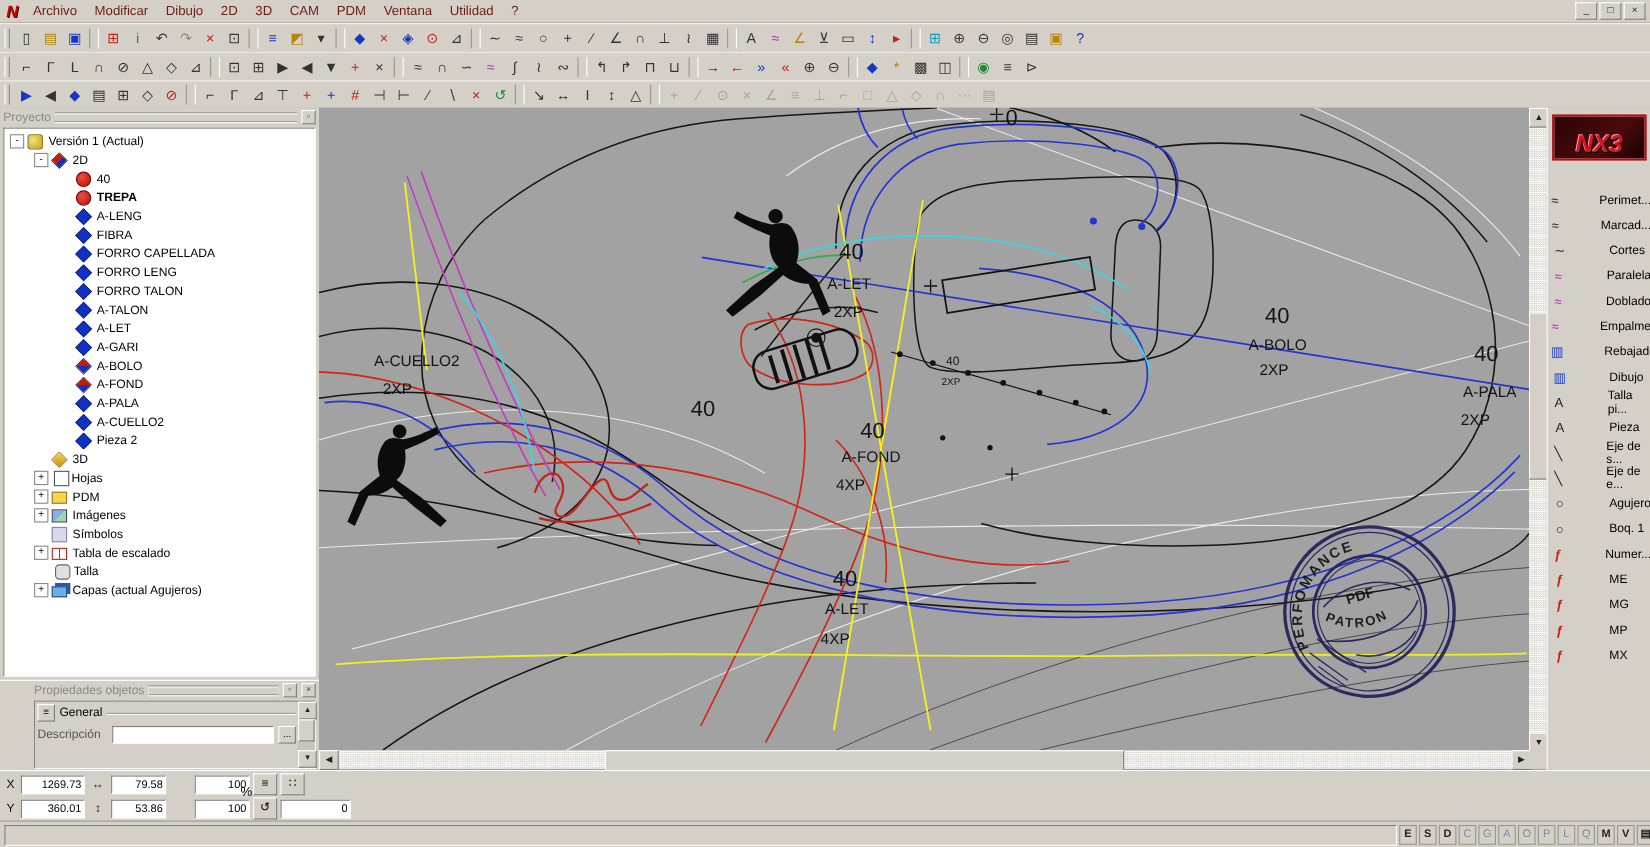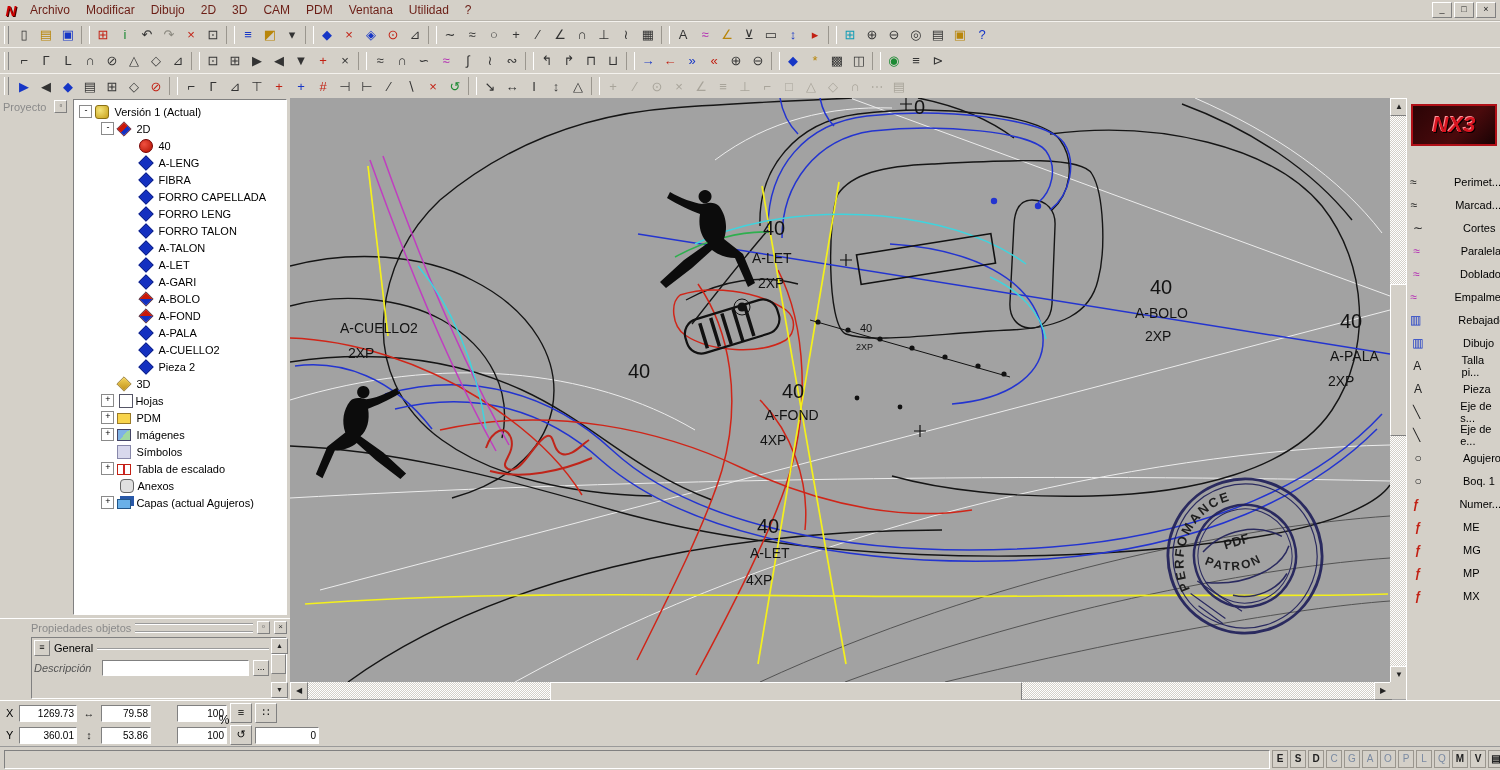--- a/index.html
+++ b/index.html
@@ -29,21 +29,21 @@
   .c-cyan{color:#0d9bb5;} .c-mag{color:#b32ab3;} .dim{color:#8a887f;} .dis{color:#a8a49a;}
 
   
   #leftcol{position:absolute;left:0;top:98px;width:290px;height:602px;background:#d4d0c8;
            border-right:1px solid #808080;}
   .ptitle{height:17px;display:flex;align-items:center;padding:0 3px;gap:4px;color:#8a8a8a;}
   .ptitle .ttext{font-size:11px;white-space:nowrap;}
   .dlines{flex:1;height:7px;border-top:1px solid #9a9a9a;border-bottom:1px solid #9a9a9a;
           box-shadow:0 1px 0 #fff, inset 0 1px 0 #fff;}
   .pbox{width:11px;height:11px;background:#d4d0c8;font-size:8px;line-height:9px;text-align:center;color:#333;}
-  #projpanel{height:520px;display:flex;flex-direction:row;}
+  #projpanel{height:520px;display:flex;flex-direction:column;}
   #projtree{flex:1;margin:1px 3px 3px 3px;background:#fff;overflow:hidden;padding-top:3px;}
   .tree-row{display:flex;align-items:center;height:17px;white-space:nowrap;cursor:default;}
   .tree-row.lvl0{padding-left:5px;} .tree-row.lvl1{padding-left:27px;} .tree-row.lvl2{padding-left:49px;}
   .expand{width:11px;height:11px;flex:0 0 11px;margin-right:3px;background:#fff;border:1px solid #8a8a8a;
           font-size:9px;line-height:9px;text-align:center;color:#000;}
   .expand:empty{visibility:hidden;}
   .ticon{width:12px;height:12px;flex:0 0 12px;margin-right:5px;position:relative;}
   .tlabel{font-size:11px;} .bold{font-weight:bold;}
   .i-ver{background:radial-gradient(circle at 35% 35%,#f4e47a,#c8a018);border:1px solid #8a7014;border-radius:3px;}
   .i-2d,.i-blue-diamond,.i-rb-diamond,.i-3d{transform:rotate(45deg) scale(.78);}
@@ -61,21 +61,21 @@
   .i-layers{background:#6ab0e8;border:1px solid #258;height:8px;margin-top:3px;box-shadow:3px -3px 0 #2858a8;}
 
   #propspanel{height:82px;display:flex;flex-direction:column;border-top:1px solid #fff;padding-left:28px;}
   #propsbody{flex:1;margin:1px 3px 2px 3px;background:#d4d0c8;display:flex;}
   #propsmain{flex:1;background:#d4d0c8;}
   .prow{display:flex;align-items:center;height:20px;gap:4px;padding:0 2px;}
   .prow .sect{font-size:11px;}
   .prow .fill{flex:1;height:1px;background:#9a9a9a;box-shadow:0 1px 0 #fff;}
   .smallbtn{width:14px;height:14px;background:#d4d0c8;font-size:9px;line-height:12px;text-align:center;}
   .pinput{flex:1;height:14px;background:#fff;font-size:10px;padding:0 2px;font-family:"Liberation Sans",sans-serif;}
-  .plabel{color:#555;width:64px;font-size:11px;font-style:italic;}
+  .plabel{color:#555;width:64px;font-size:11px;}
   #propscroll{width:15px;display:flex;flex-direction:column;background:#c8c4bc;}
   .sbtn{width:15px;height:14px;background:#d4d0c8;font-size:7px;line-height:13px;text-align:center;color:#222;}
   #propthumb{height:18px;background:#d4d0c8;}
   #propspacer{flex:1;}
 
   
   #canvaswrap{position:absolute;left:290px;top:98px;width:1116px;height:602px;background:#a2a2a2;}
   #cv{position:absolute;left:0;top:0;display:block;}
   #cv text{font-family:"Liberation Sans",sans-serif;fill:#131313;}
   #cv text.lg{font-size:20px;} #cv text.md{font-size:14px;} #cv text.xs{font-size:11px;} #cv text.xxs{font-size:9px;}
@@ -86,21 +86,21 @@
   #vthumb{position:absolute;left:0;top:186px;width:16px;height:150px;background:#d4d0c8;}
   #hscroll{position:absolute;left:0;top:584px;width:1100px;height:17px;
            background:repeating-conic-gradient(#d4d0c8 0 25%,#fff 0 50%) 0 0/2px 2px;}
   #hthumb{position:absolute;left:260px;top:0;width:470px;height:17px;background:#d4d0c8;}
   #cornerbox{position:absolute;left:1100px;top:584px;width:16px;height:17px;background:#d4d0c8;}
 
   
   #rightpanel{position:absolute;left:1406px;top:98px;width:94px;height:602px;background:#d4d0c8;
               border-left:1px solid #fff;}
   #nxlogo{margin:6px 4px 10px 4px;height:38px;background:linear-gradient(135deg,#2a0406,#4a0a0c 60%,#180204);
-          border:2px solid #b01018;display:flex;align-items:center;justify-content:center;}
+          border:2px solid #b01018;display:flex;align-items:flex-end;justify-content:center;}
   #nxlogo span{font-size:22px;font-weight:bold;font-style:italic;color:#d81420;text-shadow:1px 1px 0 #000,-1px -1px 0 #ff9098;}
   #tools{margin-top:24px;}
   .rtool{display:flex;align-items:center;height:23px;gap:3px;padding-left:3px;cursor:default;}
   .ric{width:16px;text-align:center;font-size:12px;color:#222;}
   .ic-mag{color:#b32ab3;} .ic-blue{color:#1636c6;} .ic-red{color:#c22013;font-weight:bold;} .ic-dark{color:#222;}
   .rlabel{font-size:11px;padding-left:34px;}
 
   
   #statusbar{position:absolute;left:0;top:700px;width:1500px;height:46px;background:#d4d0c8;
              border-top:1px solid #fff;}
@@ -315,20 +315,25 @@
             <span class="ticon i-2d"></span>
             <span class="tlabel">2D</span>
           </div>
 
           <div class="tree-row lvl2">
             <span class="expand"></span>
             <span class="ticon i-red-circle"></span>
             <span class="tlabel">40</span>
           </div>
 
+          <div class="tree-row lvl2">
+            <span class="expand"></span>
+            <span class="ticon i-red-circle"></span>
+            <span class="tlabel bold">TREPA</span>
+          </div>
 
           <div class="tree-row lvl2">
             <span class="expand"></span>
             <span class="ticon i-blue-diamond"></span>
             <span class="tlabel">A-LENG</span>
           </div>
 
           <div class="tree-row lvl2">
             <span class="expand"></span>
             <span class="ticon i-blue-diamond"></span>
@@ -434,21 +439,21 @@
 
           <div class="tree-row lvl1">
             <span class="expand">+</span>
             <span class="ticon i-table"></span>
             <span class="tlabel">Tabla de escalado</span>
           </div>
 
           <div class="tree-row lvl1">
             <span class="expand"></span>
             <span class="ticon i-clip"></span>
-            <span class="tlabel">Anexos</span>
+            <span class="tlabel">Talla</span>
           </div>
 
           <div class="tree-row lvl1">
             <span class="expand">+</span>
             <span class="ticon i-layers"></span>
             <span class="tlabel">Capas (actual Agujeros)</span>
           </div>
         </div>
     </div>
     <div id="propspanel">

